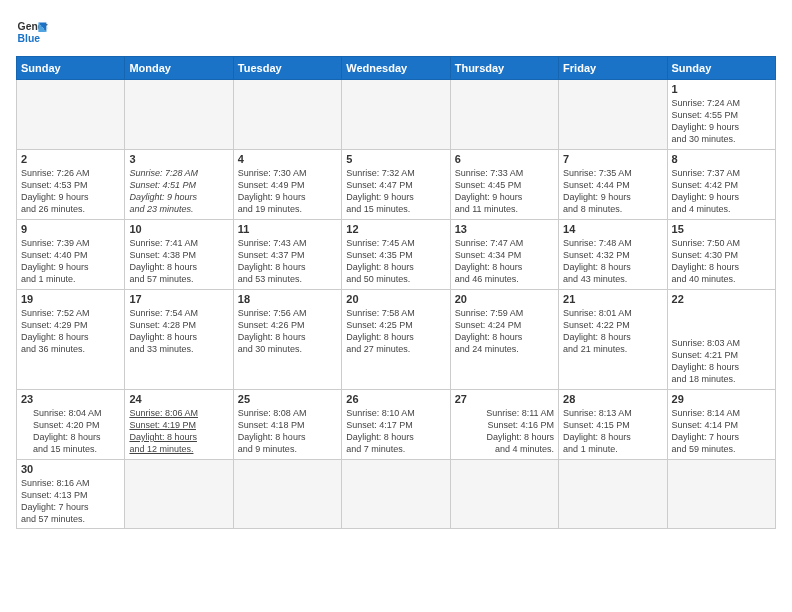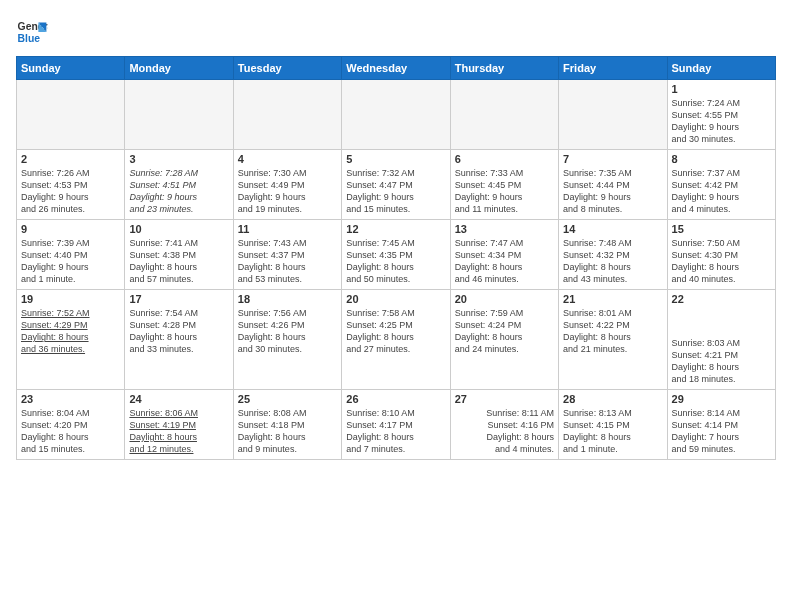--- a/index.html
+++ b/index.html
@@ -231,21 +231,21 @@
             <span class="day-number">15</span>
             <div class="day-info" style="white-space: pre-line;">Sunrise: 7:50 AM
 Sunset: 4:30 PM
 Daylight: 8 hours
 and 40 minutes.</div>
           </td>
         </tr>
         <tr>
           <td>
             <span class="day-number">19</span>
-            <div class="day-info" style="white-space: pre-line; text-decoration: underline;">Sunrise: 7:52 AM
+            <div class="day-info" style="white-space: pre-line;">Sunrise: 7:52 AM
 Sunset: 4:29 PM
 Daylight: 8 hours
 and 36 minutes.</div>
           </td>
           <td>
             <span class="day-number">17</span>
             <div class="day-info" style="white-space: pre-line;">Sunrise: 7:54 AM
 Sunset: 4:28 PM
 Daylight: 8 hours
 and 33 minutes.</div>
@@ -282,21 +282,21 @@
             <span class="day-number">22</span>
             <div class="day-info" style="white-space: pre-line; margin-top: 32px;">Sunrise: 8:03 AM
 Sunset: 4:21 PM
 Daylight: 8 hours
 and 18 minutes.</div>
           </td>
         </tr>
         <tr>
           <td>
             <span class="day-number">23</span>
-            <div class="day-info" style="white-space: pre-line;">Sunrise: 8:04 AM
+            <div class="day-info" style="white-space: pre-line; margin-left: 12px;">Sunrise: 8:04 AM
 Sunset: 4:20 PM
 Daylight: 8 hours
 and 15 minutes.</div>
           </td>
           <td>
             <span class="day-number">24</span>
             <div class="day-info" style="white-space: pre-line; text-decoration: underline;">Sunrise: 8:06 AM
 Sunset: 4:19 PM
 Daylight: 8 hours
 and 12 minutes.</div>
@@ -330,15 +330,30 @@
 and 1 minute.</div>
           </td>
           <td>
             <span class="day-number">29</span>
             <div class="day-info" style="white-space: pre-line;">Sunrise: 8:14 AM
 Sunset: 4:14 PM
 Daylight: 7 hours
 and 59 minutes.</div>
           </td>
         </tr>
+        <tr class="last-row">
+          <td>
+            <span class="day-number">30</span>
+            <div class="day-info" style="white-space: pre-line;">Sunrise: 8:16 AM
+Sunset: 4:13 PM
+Daylight: 7 hours
+and 57 minutes.</div>
+          </td>
+          <td class="empty"></td>
+          <td class="empty"></td>
+          <td class="empty"></td>
+          <td class="empty"></td>
+          <td class="empty"></td>
+          <td class="empty"></td>
+        </tr>
       </tbody>
   </table>
 </div>
 
 </body></html>

